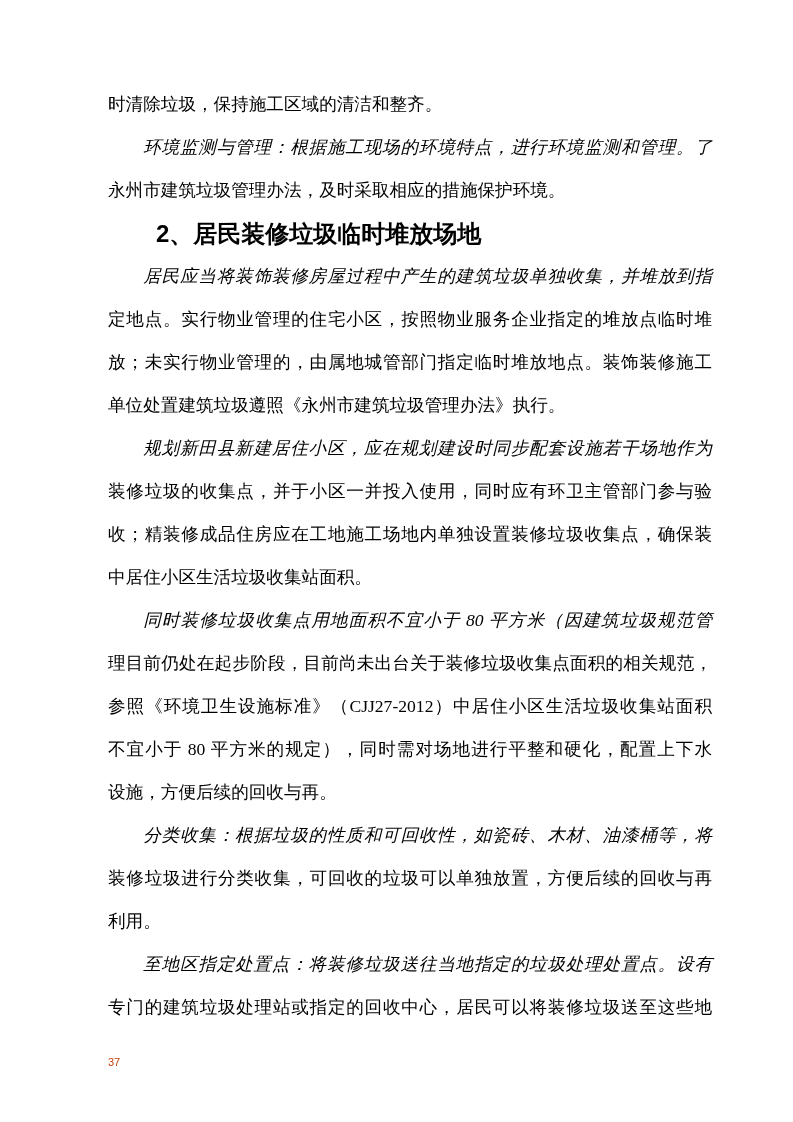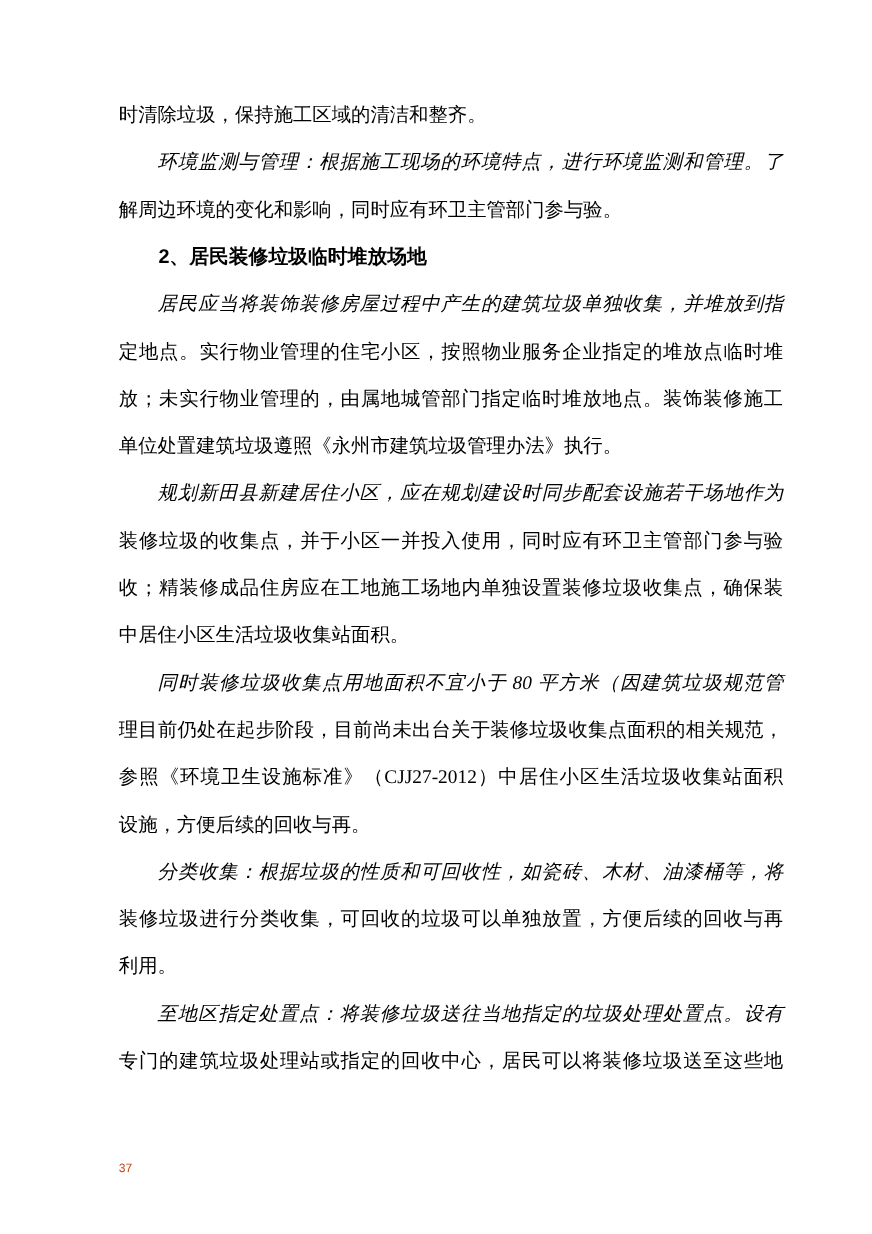--- a/index.html
+++ b/index.html
@@ -38,21 +38,21 @@
     text-align-last: justify;
     text-justify: inter-character;
   }
   .line.indent {
     text-indent: 2em;
     font-style: italic;
   }
   .line.heading {
     font-family: "Liberation Sans", "DejaVu Sans", sans-serif;
     font-weight: 700;
-    font-size: 18px;
+    font-size: 24px;
     text-indent: 2em;
   }
   .page-footer {
     position: absolute;
     left: 108px;
     top: 1047px;
     width: 604px;
     height: 30px;
     line-height: 30px;
     text-align: left;
@@ -61,33 +61,34 @@
     color: #c2410c;
   }
 </style>
 </head>
 <body>
 
 <div class="page">
   <div class="doc-body" id="doc-body">
       <div class="line">时清除垃圾，保持施工区域的清洁和整齐。</div>
       <div class="line full indent">环境监测与管理：根据施工现场的环境特点，进行环境监测和管理。了</div>
-      <div class="line">解周边环境的变化和影响，同时应有环卫主管部门参与验。</div>
+      <div class="line">永州市建筑垃圾管理办法，及时采取相应的措施保护环境。</div>
       <div class="line heading">2、居民装修垃圾临时堆放场地</div>
       <div class="line full indent">居民应当将装饰装修房屋过程中产生的建筑垃圾单独收集，并堆放到指</div>
       <div class="line full">定地点。实行物业管理的住宅小区，按照物业服务企业指定的堆放点临时堆</div>
       <div class="line full">放；未实行物业管理的，由属地城管部门指定临时堆放地点。装饰装修施工</div>
       <div class="line">单位处置建筑垃圾遵照《永州市建筑垃圾管理办法》执行。</div>
       <div class="line full indent">规划新田县新建居住小区，应在规划建设时同步配套设施若干场地作为</div>
       <div class="line full">装修垃圾的收集点，并于小区一并投入使用，同时应有环卫主管部门参与验</div>
       <div class="line full">收；精装修成品住房应在工地施工场地内单独设置装修垃圾收集点，确保装</div>
       <div class="line">中居住小区生活垃圾收集站面积。</div>
       <div class="line full indent">同时装修垃圾收集点用地面积不宜小于 80 平方米（因建筑垃圾规范管</div>
       <div class="line full">理目前仍处在起步阶段，目前尚未出台关于装修垃圾收集点面积的相关规范，</div>
       <div class="line full">参照《环境卫生设施标准》（CJJ27-2012）中居住小区生活垃圾收集站面积</div>
+      <div class="line full">不宜小于 80 平方米的规定），同时需对场地进行平整和硬化，配置上下水</div>
       <div class="line">设施，方便后续的回收与再。</div>
       <div class="line full indent">分类收集：根据垃圾的性质和可回收性，如瓷砖、木材、油漆桶等，将</div>
       <div class="line full">装修垃圾进行分类收集，可回收的垃圾可以单独放置，方便后续的回收与再</div>
       <div class="line">利用。</div>
       <div class="line full indent">至地区指定处置点：将装修垃圾送往当地指定的垃圾处理处置点。设有</div>
       <div class="line full">专门的建筑垃圾处理站或指定的回收中心，居民可以将装修垃圾送至这些地</div>
     </div>
   <div class="page-footer">37</div>
 </div>
 

